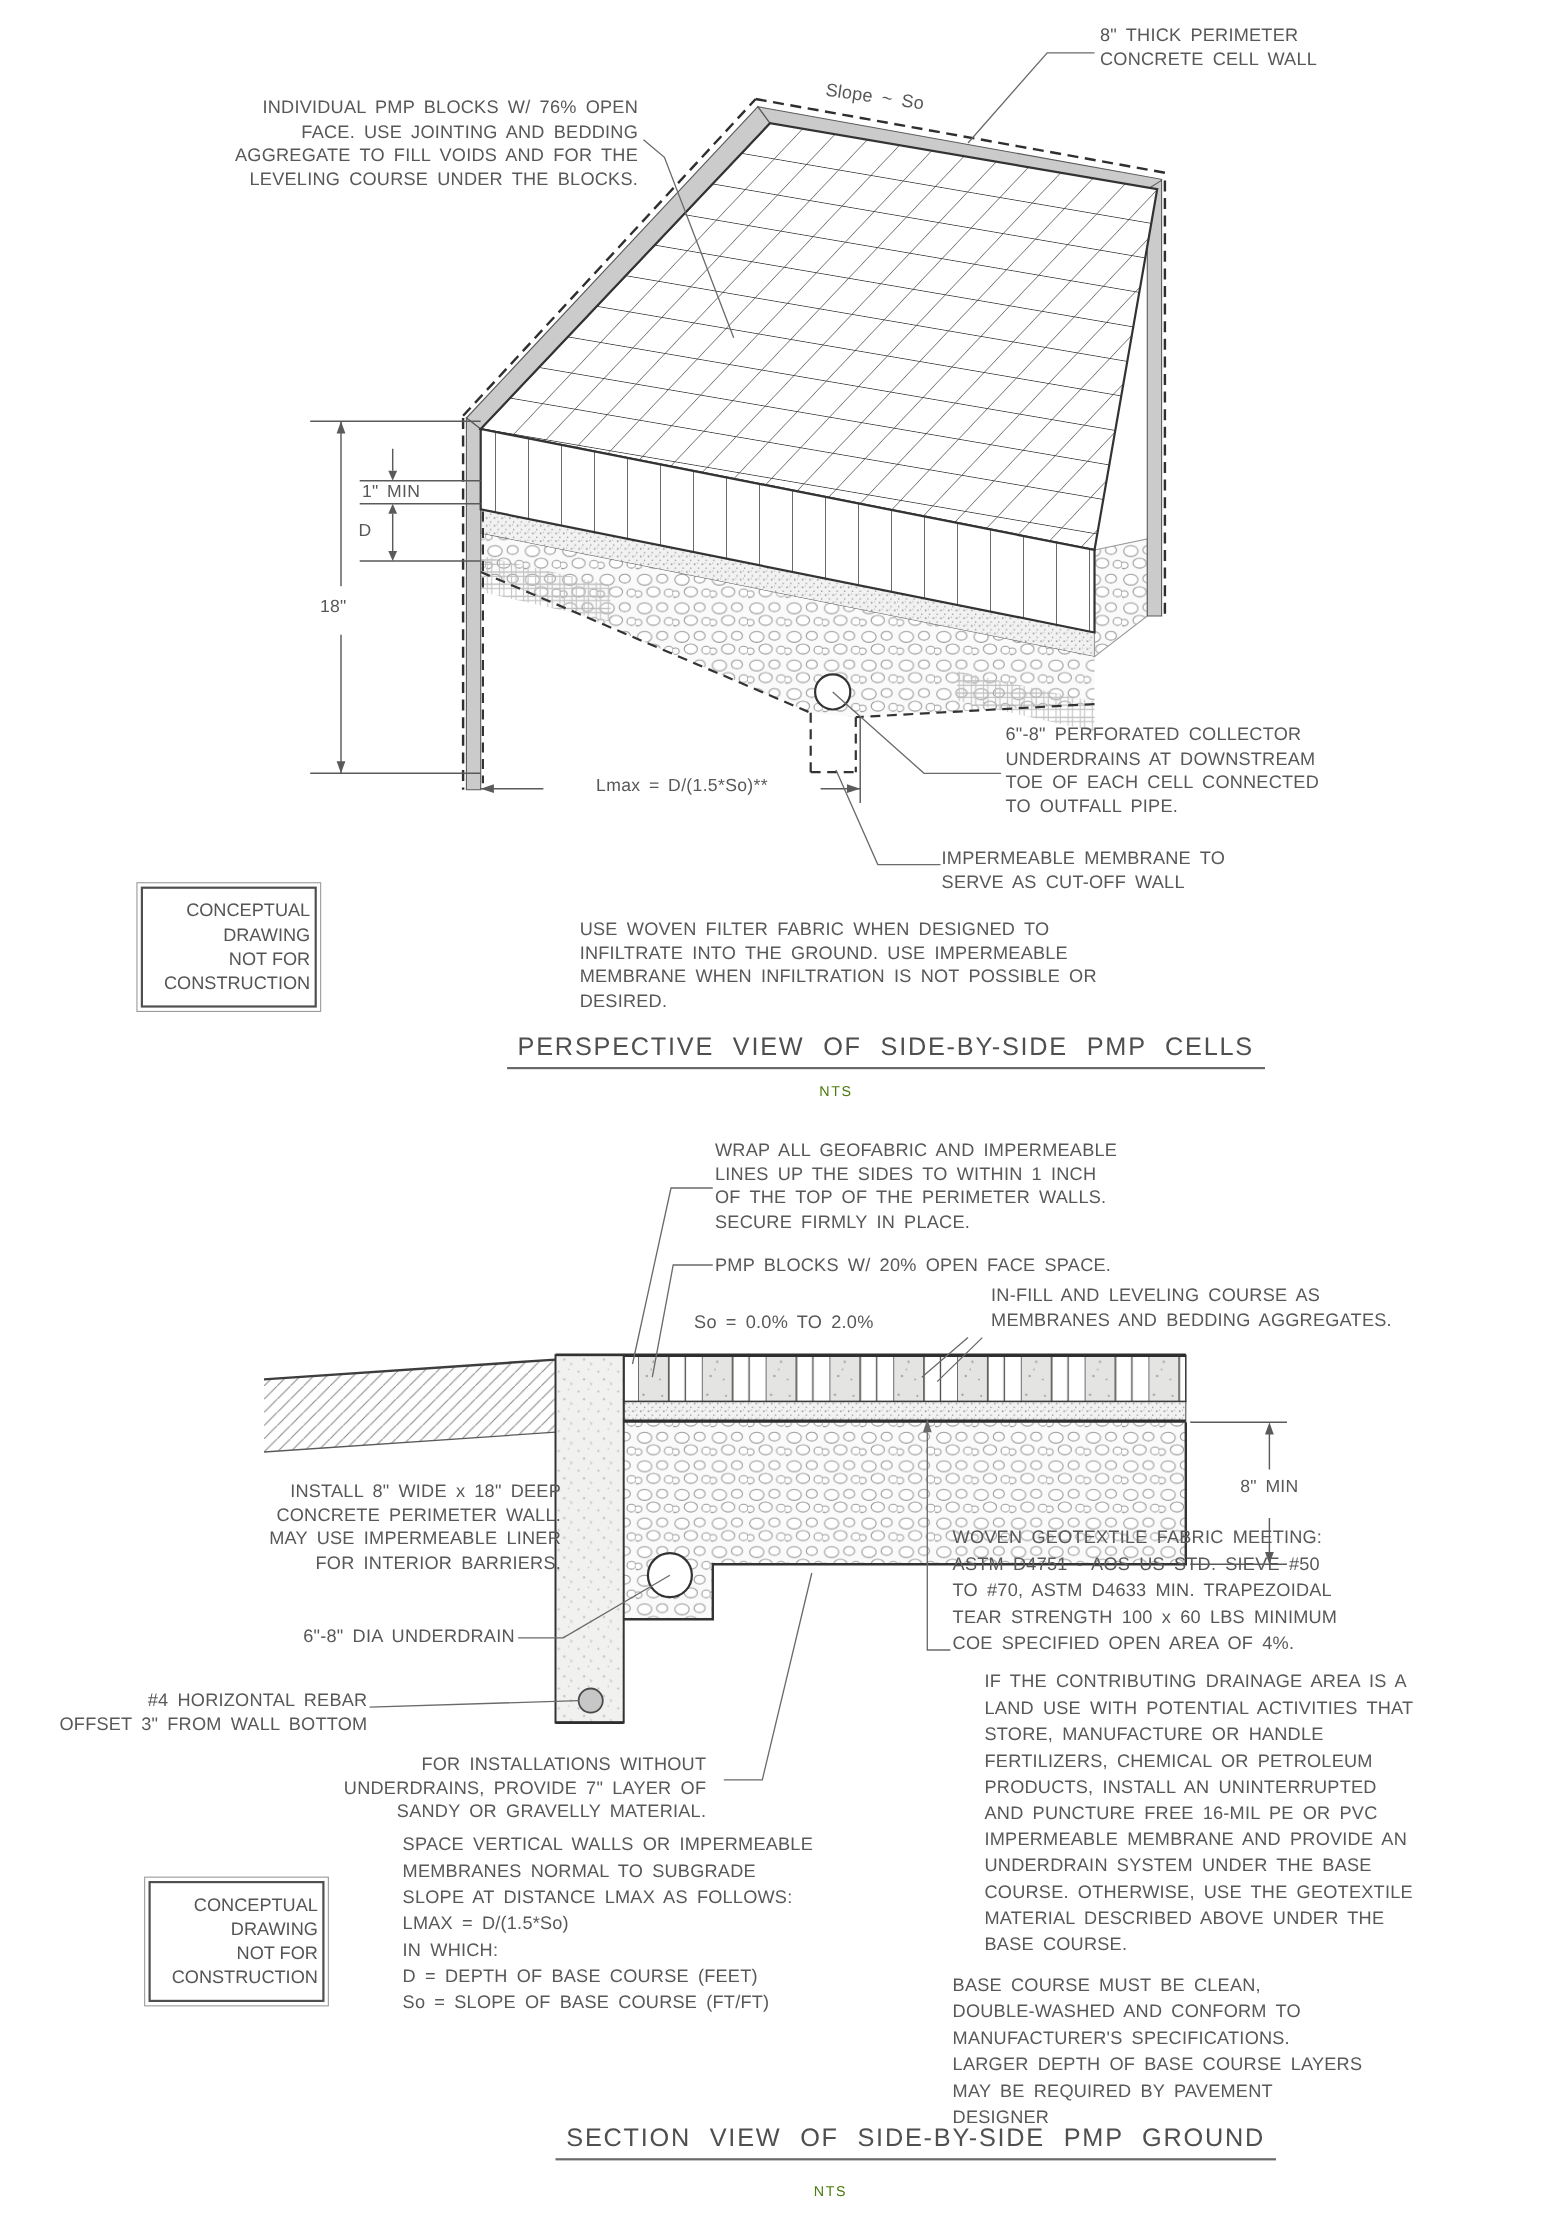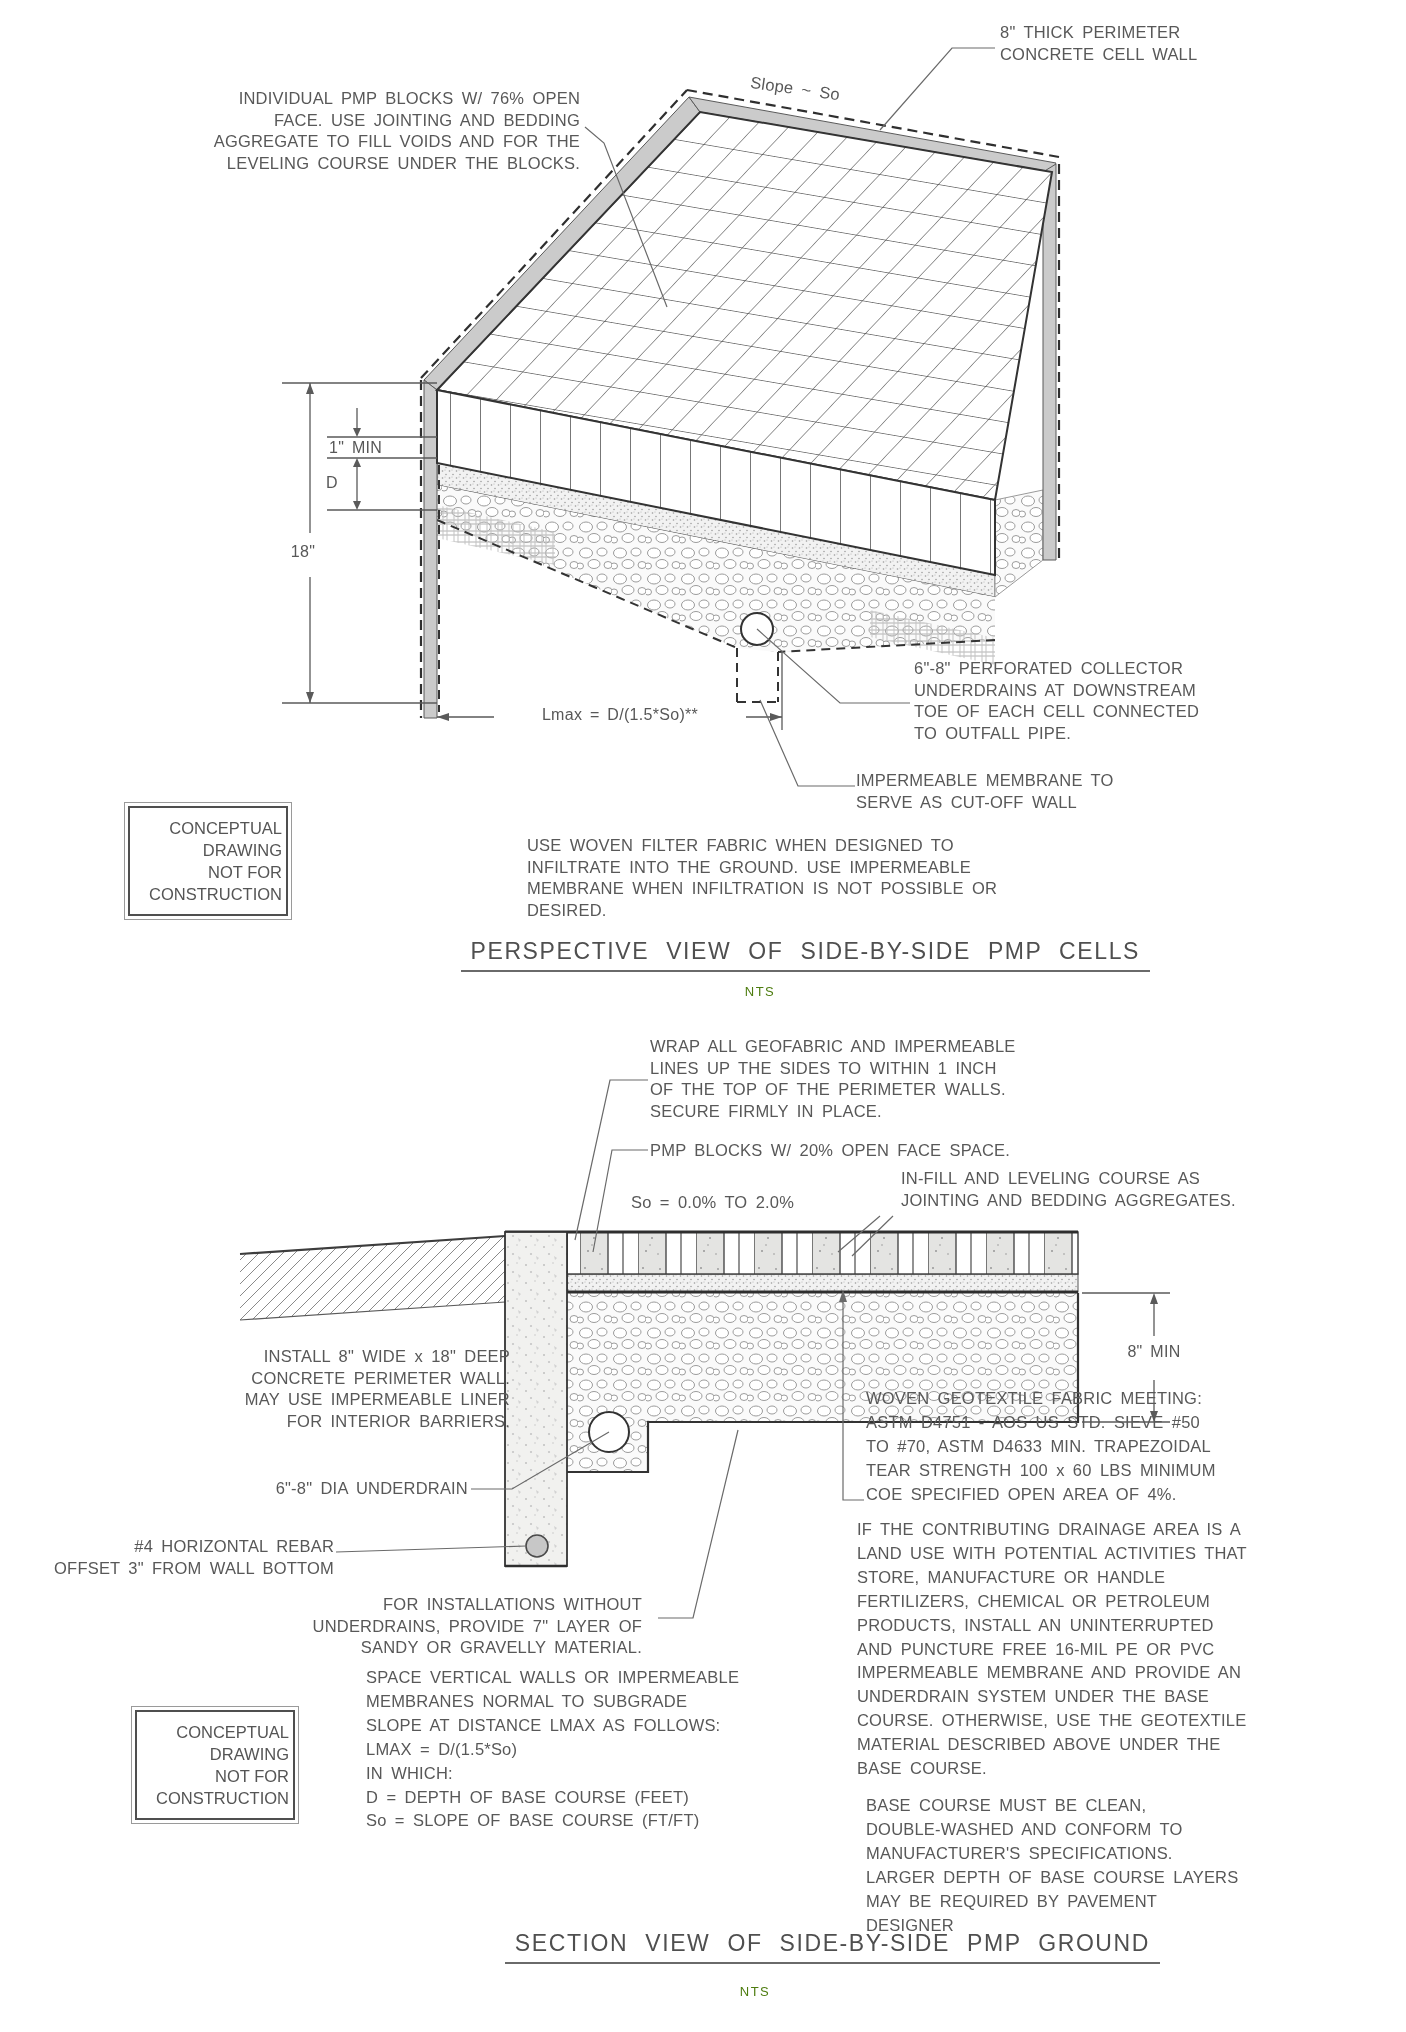--- a/index.html
+++ b/index.html
@@ -211,21 +211,21 @@
   <span>PERSPECTIVE VIEW OF SIDE-BY-SIDE PMP CELLS</span>
 </div>
 <div class="nts" style="left:370px;top:984px;width:780px">NTS</div>
 
 <div class="note" style="left:650px;top:1036px;width:410px">WRAP ALL GEOFABRIC AND IMPERMEABLE
 LINES UP THE SIDES TO WITHIN 1 INCH
 OF THE TOP OF THE PERIMETER WALLS.
 SECURE FIRMLY IN PLACE.</div>
 <div class="note" style="left:650px;top:1140px;width:400px">PMP BLOCKS W/ 20% OPEN FACE SPACE.</div>
 <div class="note" style="left:901px;top:1168px;width:430px">IN-FILL AND LEVELING COURSE AS
-JOINTING AND BEDDING AGGREGATES.</div>
+MEMBRANES AND BEDDING AGGREGATES.</div>
 <div class="note" style="left:631px;top:1192px;width:200px">So = 0.0% TO 2.0%</div>
 <div class="note ra" style="left:178px;top:1346px;width:332px">INSTALL 8" WIDE x 18" DEEP
 CONCRETE PERIMETER WALL.
 MAY USE IMPERMEABLE LINER
 FOR INTERIOR BARRIERS.</div>
 <div class="note ra" style="left:216px;top:1478px;width:252px">6"-8" DIA UNDERDRAIN</div>
 <div class="note ra" style="left:18px;top:1536px;width:316px">#4 HORIZONTAL REBAR
 OFFSET 3" FROM WALL BOTTOM</div>
 <div class="note ra" style="left:238px;top:1594px;width:404px">FOR INSTALLATIONS WITHOUT
 UNDERDRAINS, PROVIDE 7" LAYER OF
@@ -239,21 +239,21 @@
 So = SLOPE OF BASE COURSE (FT/FT)</div>
 <div class="stamp" style="left:135px;top:1710px">CONCEPTUAL
 DRAWING
 NOT FOR
 CONSTRUCTION</div>
 <div class="note lh24" style="left:866px;top:1387px;width:450px">WOVEN GEOTEXTILE FABRIC MEETING:
 ASTM D4751 - AOS US STD. SIEVE #50
 TO #70, ASTM D4633 MIN. TRAPEZOIDAL
 TEAR STRENGTH 100 x 60 LBS MINIMUM
 COE SPECIFIED OPEN AREA OF 4%.</div>
-<div class="note lh24" style="left:857px;top:1518px;width:470px">IF THE CONTRIBUTING DRAINAGE AREA IS A
+<div class="note lh24" style="left:895px;top:1518px;width:470px">IF THE CONTRIBUTING DRAINAGE AREA IS A
 LAND USE WITH POTENTIAL ACTIVITIES THAT
 STORE, MANUFACTURE OR HANDLE
 FERTILIZERS, CHEMICAL OR PETROLEUM
 PRODUCTS, INSTALL AN UNINTERRUPTED
 AND PUNCTURE FREE 16-MIL PE OR PVC
 IMPERMEABLE MEMBRANE AND PROVIDE AN
 UNDERDRAIN SYSTEM UNDER THE BASE
 COURSE. OTHERWISE, USE THE GEOTEXTILE
 MATERIAL DESCRIBED ABOVE UNDER THE
 BASE COURSE.</div>

